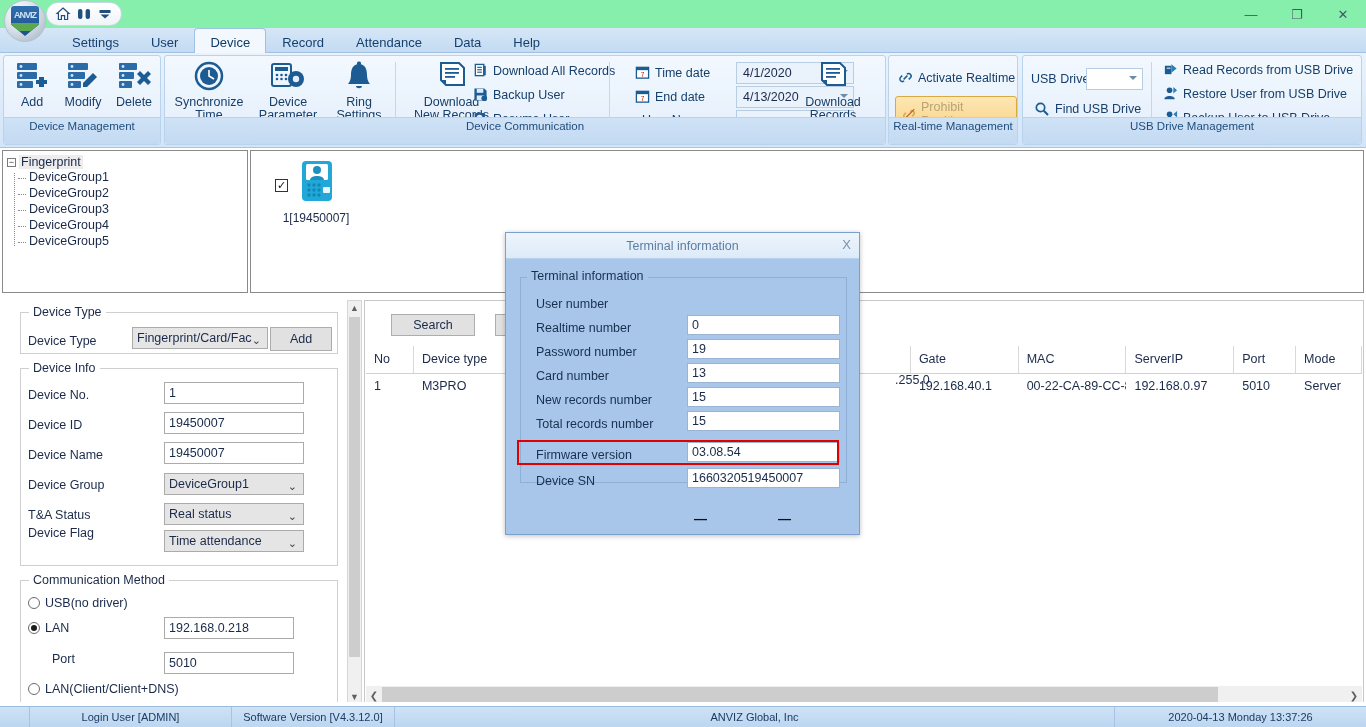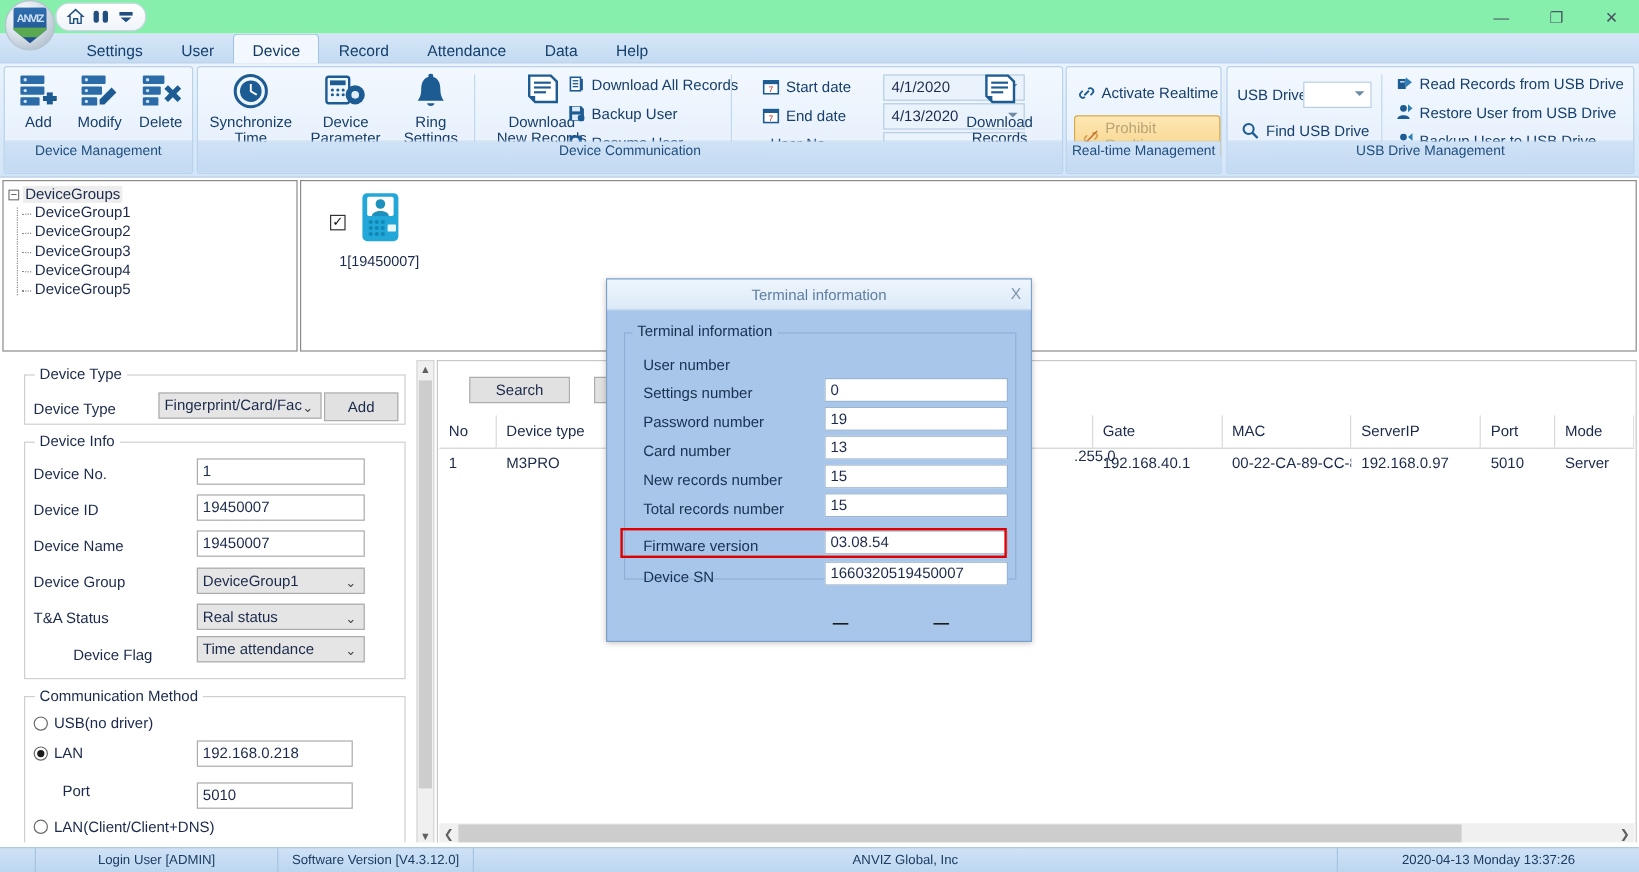--- a/index.html
+++ b/index.html
@@ -477,21 +477,21 @@
     </div>
 
     <div class="rsep" style="left:444px;"></div>
 
     <span class="fld-label" style="left:470px; top:9px; display:flex; align-items:center; gap:5px;">
       <svg width="15" height="15" viewBox="0 0 16 16">
           <rect x="1.5" y="2.5" width="13" height="11.5" fill="#fff" stroke="#1d5b93" stroke-width="1.4"></rect>
           <rect x="1.5" y="2.5" width="13" height="3" fill="#1d5b93"></rect>
           <text x="8" y="12.5" font-size="7" fill="#c21b1b" text-anchor="middle" font-family="Liberation Sans">7</text>
         </svg>
-      <span>Start date</span>
+      <span>Time date</span>
     </span>
     <div class="fld-box" style="left:571px; top:6px; width:118px;">
       <span>4/1/2020</span>
       <span class="caret"></span>
     </div>
 
     <span class="fld-label" style="left:470px; top:33px; display:flex; align-items:center; gap:5px;">
       <svg width="15" height="15" viewBox="0 0 16 16">
           <rect x="1.5" y="2.5" width="13" height="11.5" fill="#fff" stroke="#1d5b93" stroke-width="1.4"></rect>
           <rect x="1.5" y="2.5" width="13" height="3" fill="#1d5b93"></rect>
@@ -582,21 +582,21 @@
         </svg>
       <span>Backup User to USB Drive</span>
     </div>
     <div class="rgroup-label">USB Drive Management</div>
   </div>
 </div>
 
 <div class="treepanel">
   <div class="troot">
     <span class="tbox">−</span>
-    <span class="trootlabel">DeviceGroups</span>
+    <span class="trootlabel">Fingerprint</span>
   </div>
   <div class="tdots"></div>
   <div class="tchild">DeviceGroup1</div>
   <div class="tchild">DeviceGroup2</div>
   <div class="tchild">DeviceGroup3</div>
   <div class="tchild">DeviceGroup4</div>
   <div class="tchild">DeviceGroup5</div>
 </div>
 
 <div class="devpanel">
@@ -656,21 +656,21 @@
     <span>DeviceGroup1</span>
     <span class="chev">⌄</span>
   </div>
 
   <span class="flabel" style="left:26px; top:208px;">T&amp;A Status</span>
   <div class="fselect" style="left:162px; top:203px; width:140px;">
     <span>Real status</span>
     <span class="chev">⌄</span>
   </div>
 
-  <span class="flabel" style="left:26px; top:239px;margin-left:33px;">Device Flag</span>
+  <span class="flabel" style="left:26px; top:226px;">Device Flag</span>
   <div class="fselect" style="left:162px; top:230px; width:140px;">
     <span>Time attendance</span>
     <span class="chev">⌄</span>
   </div>
 
   <div class="fs" style="left:18px; top:280px; width:318px; height:126px;">
     <span class="fs-leg">Communication Method</span>
   </div>
   <div class="radio" style="left:26px; top:296px;">
     <span class="rc"></span>
@@ -739,21 +739,21 @@
     <span class="dlg-close">X</span>
   </div>
 
   <div class="dlg-fs">
     <span class="dlg-fs-leg">Terminal information</span>
   </div>
 
   <span class="dlg-row-label" style="left:30px; top:64px;">User number</span>
   <div class="dlg-input sel" style="top:58px;"><span class="hl">114</span></div>
 
-  <span class="dlg-row-label" style="left:30px; top:88px;">Settings number</span>
+  <span class="dlg-row-label" style="left:30px; top:88px;">Realtime number</span>
   <div class="dlg-input" style="top:82px;">0</div>
 
   <span class="dlg-row-label" style="left:30px; top:112px;">Password number</span>
   <div class="dlg-input" style="top:106px;">19</div>
 
   <span class="dlg-row-label" style="left:30px; top:136px;">Card number</span>
   <div class="dlg-input" style="top:130px;">13</div>
 
   <span class="dlg-row-label" style="left:30px; top:160px;">New records number</span>
   <div class="dlg-input" style="top:154px;">15</div>

